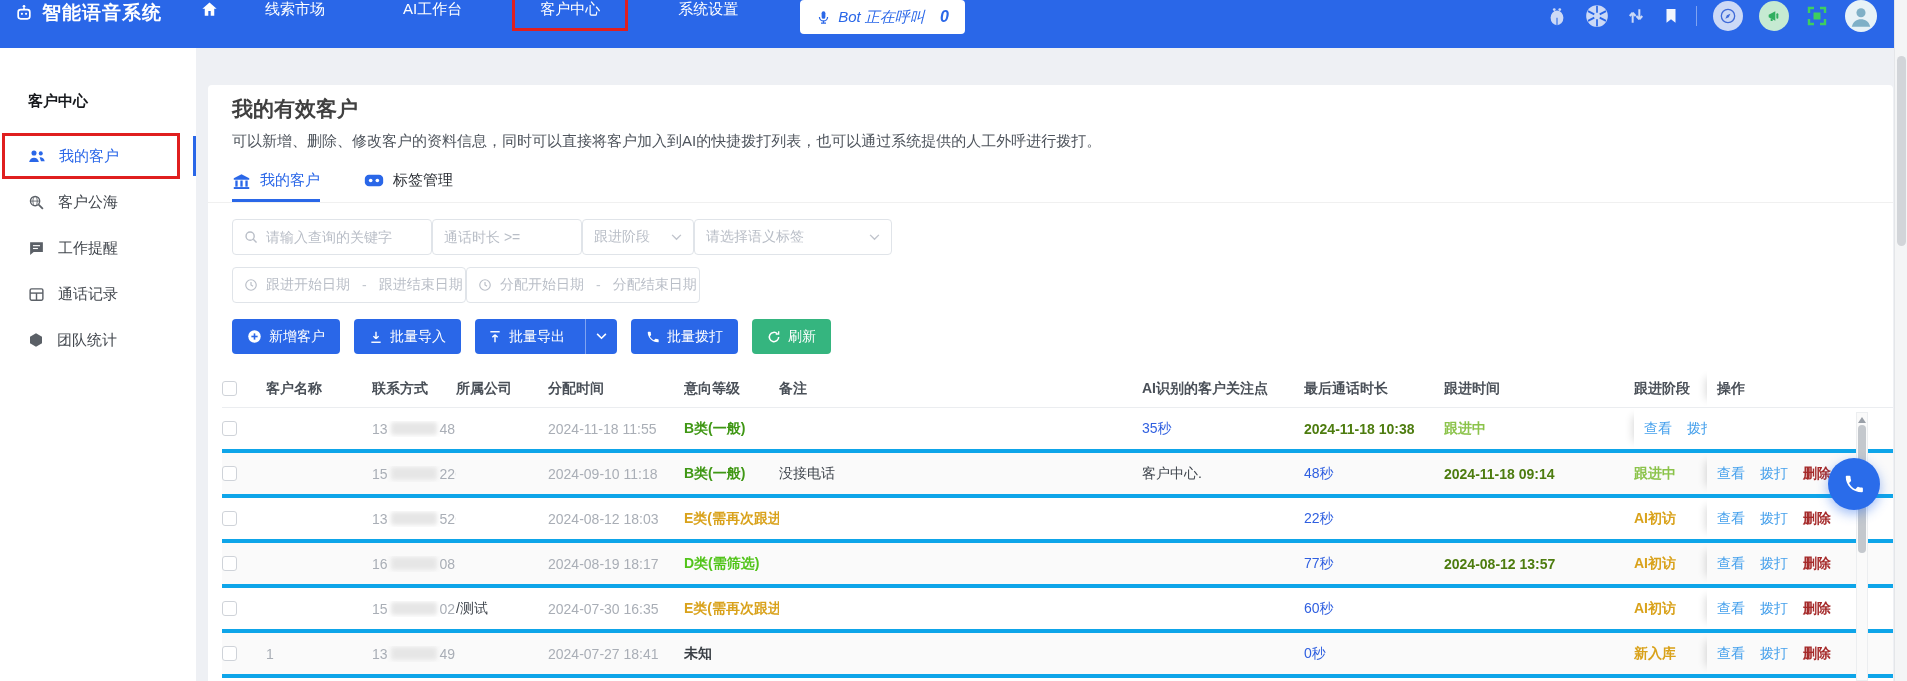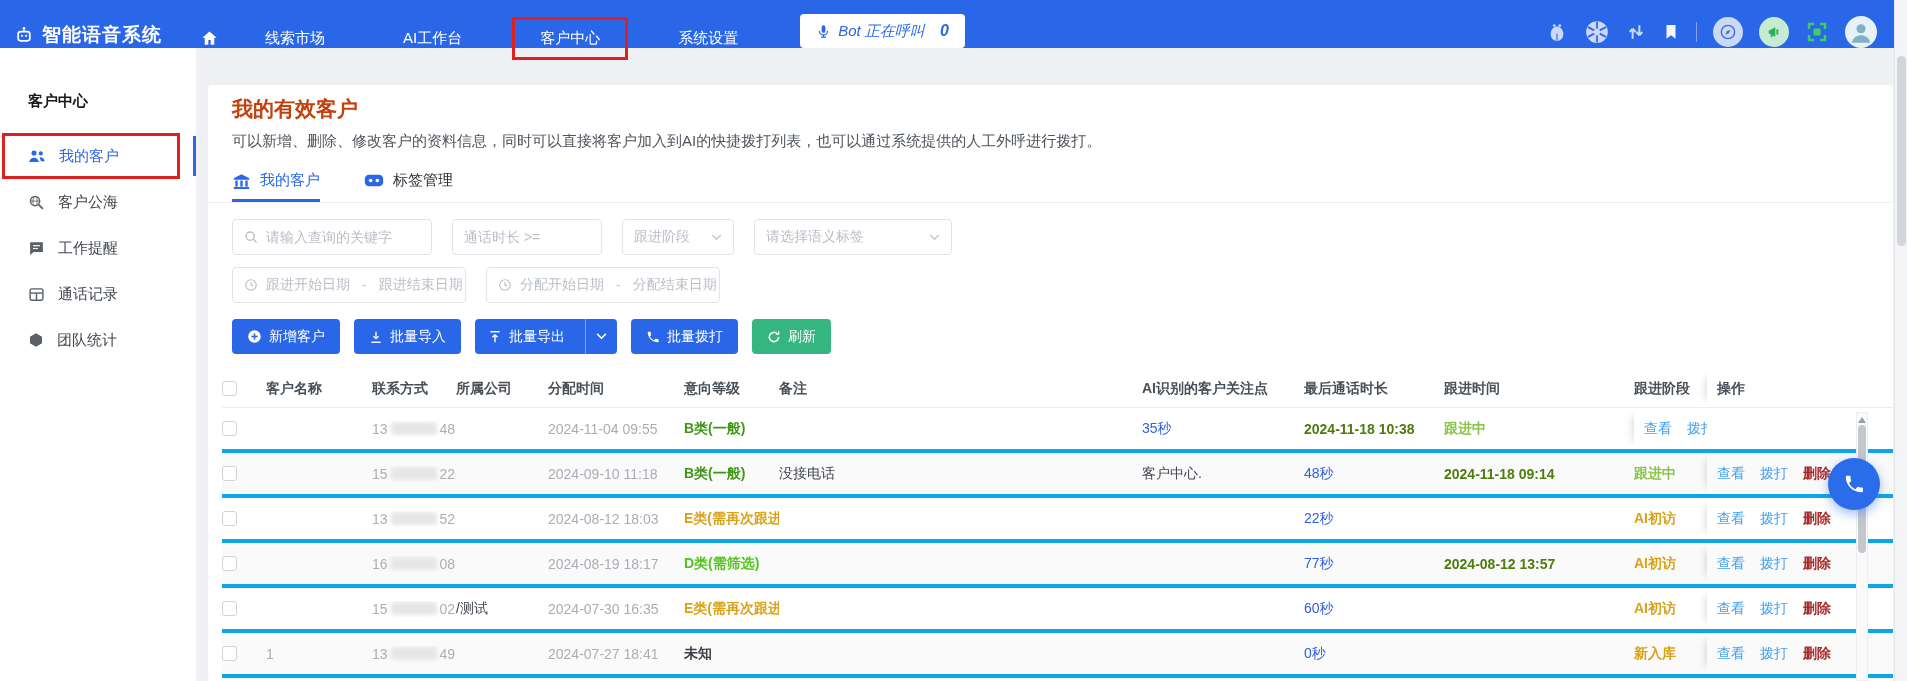--- a/index.html
+++ b/index.html
@@ -1,21 +1,21 @@
 <!DOCTYPE html>
 <html><head>
 <meta charset="utf-8">
 <style>
   * { box-sizing: border-box; margin: 0; padding: 0; }
   html,body { width:1907px; height:681px; }
   body { font-family: "Liberation Sans", "DejaVu Sans", sans-serif; }
   .screen { position:relative; width:1907px; height:681px; overflow:hidden; background:#eef0f4; }
 
   
-  .topnav { position:absolute; top:0; left:0; right:0; height:48px; background:#2a67e8; display:flex; align-items:flex-end; color:#fff; z-index:5; }
+  .topnav { position:absolute; top:0; left:0; right:0; height:48px; background:#2a67e8; display:flex; align-items:flex-start; color:#fff; z-index:5; }
   .logo { display:flex; align-items:center; gap:8px; margin-left:14px; font-size:19px; font-weight:bold; letter-spacing:1px; }
   .home-ic { margin-left:38px; display:flex; align-items:center; cursor:pointer; }
   .nav-items { display:flex; align-items:center;gap:32px; }
   .nav-item { margin-left:46px; font-size:15px; cursor:pointer; white-space:nowrap; }
   .nav-anno { position:relative; margin-left:46px; }
   .nav-anno .nav-item { margin-left:0; }
   .red-box-nav { position:absolute; left:-28px; right:-28px; top:-12px; bottom:-12px; border:3px solid #e01f1f; pointer-events:none; }
   .bot-btn { margin-left:62px; height:34px; background:#fff; border:0; border-radius:4px; color:#2a67e8; display:flex; align-items:center; gap:7px; padding:0 16px; font-size:15px; cursor:pointer; font-family:inherit;font-style:italic; }
   .bot-count { font-weight:bold; margin-left:8px; font-size:16px; }
   .nav-icons { margin-left:auto; margin-right:30px; display:flex; align-items:center; gap:16px; }
@@ -32,28 +32,28 @@
   .sb-list { margin-top:22px; list-style:none; }
   .sb-item { position:relative; height:46px; display:flex; align-items:center; gap:13px; padding-left:28px; font-size:15px; color:#41464d; cursor:pointer; }
   .sb-item .sbic { display:flex; align-items:center; color:#5b6067; }
   .sb-item.active { color:#2a67e8; }
   .sb-item.active .sbic { color:#2a67e8; }
   .sb-item.active::after { content:""; position:absolute; right:0; top:3px; bottom:3px; width:3px; background:#2a67e8; }
   .sb-red { position:absolute; left:2px; right:16px; top:0; bottom:0; border:3px solid #e01f1f; pointer-events:none; }
 
   
   .card { position:absolute; left:208px; top:85px; right:14px; bottom:0; background:#fff; border-radius:4px 4px 0 0; }
-  .page-title { margin:10px 0 0 24px; font-size:21px; font-weight:bold; color:#c2410c; }
+  .page-title { margin:10px 0 0 24px; font-size:21px; font-weight:bold; color:#404040; }
   .page-desc { margin:9px 0 0 24px; font-size:15px; color:#4f555d; }
 
   .tabs { margin-top:20px; padding-left:24px; display:flex; border-bottom:1px solid #f0f0f0; }
   .tab { display:flex; align-items:center; gap:9px; font-size:15px; color:#2b2f35; padding-bottom:12px; margin-right:44px; cursor:pointer; }
   .tab.active { color:#2a67e8; border-bottom:3px solid #2a67e8; padding-bottom:9px; }
 
-  .frow { margin:16px 0 0 24px; display:flex; gap:20px; }
+  .frow { margin:16px 0 0 24px; display:flex; gap:0; }
   .frow2 { margin-top:12px; }
   .f-ctl { height:36px; border:1px solid #e0e4e9; border-radius:4px; background:#fff; display:flex; align-items:center; padding:0 11px; gap:8px; }
   .f-ctl input { border:0; outline:0; flex:1; min-width:0; font-size:14px; font-family:inherit; color:#333; background:transparent; }
   .f-ctl input::placeholder { color:#b9bec7; }
   .ph { font-size:14px; color:#b9bec7; white-space:nowrap; }
   .f-sel { justify-content:space-between; cursor:pointer; }
   .w200 { width:200px; } .w150 { width:150px; } .w112 { width:112px; } .w198 { width:198px; } .w176 { width:176px; } .wdate { width:234px; }
   .chev { flex:none; display:flex; }
   .sep { color:#c3c8cf; font-size:14px; padding:0 4px; }
 
@@ -423,21 +423,21 @@
         <div class="th c-ops">操作</div>
       </div>
       <div id="tbody">
           <div class="tgrid trow">
       <div class="td c-check">
               <span class="cb"></span>
             </div>
       <div class="td c-name"></div>
       <div class="td c-phone"><span>13</span><span class="redact"></span><span>48</span></div>
       <div class="td"></div>
-      <div class="td c-assigned">2024-11-04 09:55</div>
+      <div class="td c-assigned">2024-11-18 11:55</div>
       <div class="td c-grade" style="color: rgb(63, 151, 20);">B类(一般)</div>
       <div class="td"></div>
       <div class="td c-dur">35秒</div>
       <div class="td c-follow">2024-11-18 10:38</div>
       <div class="td c-stage" style="color: rgb(139, 195, 74);">跟进中</div>
       <div class="td c-ops">
         <a class="op view">查看</a>
         <a class="op dial">拨打</a>
         <a class="op del">删除</a>
       </div>

